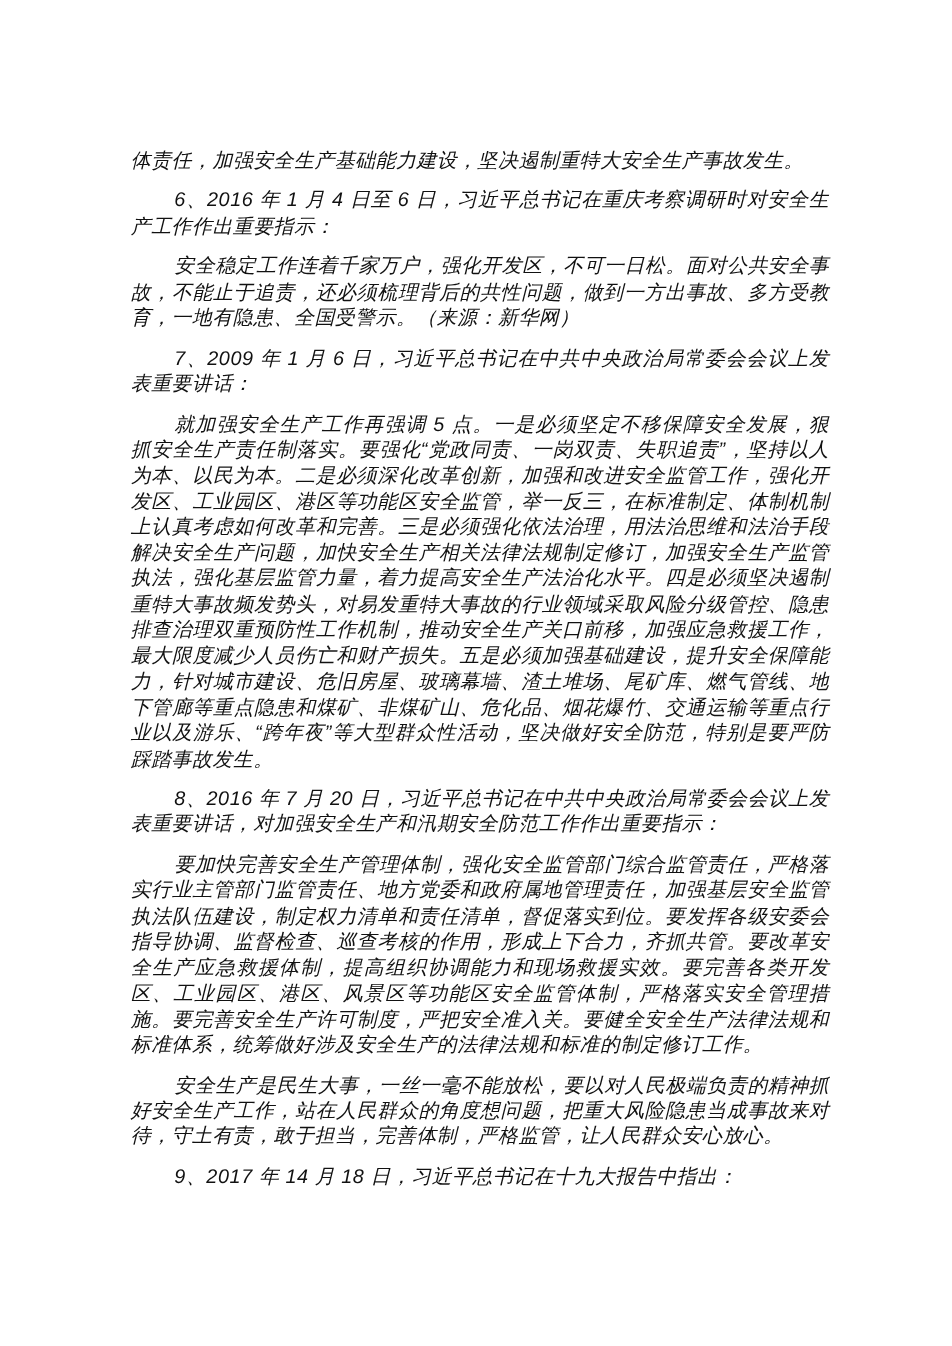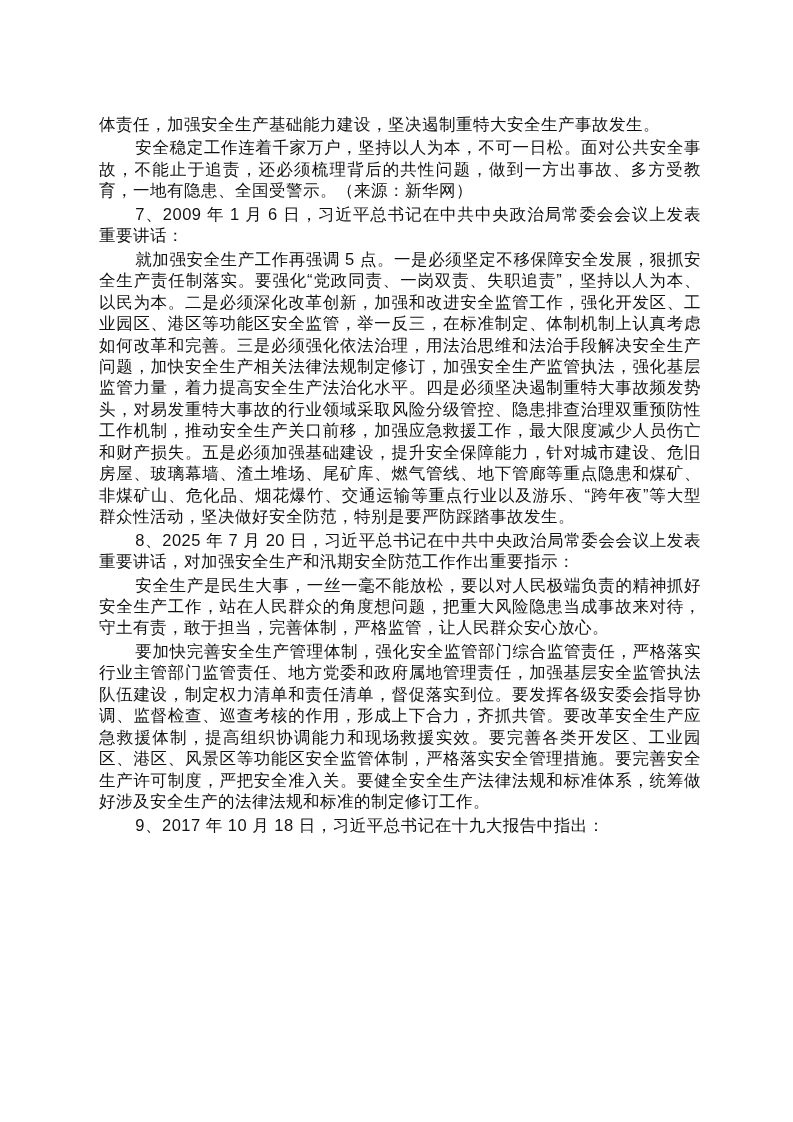--- a/index.html
+++ b/index.html
@@ -21,34 +21,36 @@
     top: 112px;
     width: 606px;
     color: #111111;
     font-size: 16.5px;
     line-height: 21.45px;
     text-align: justify;
     text-justify: inter-ideograph;
     letter-spacing: 0.5px;
   }
   .para {
-    margin: 2px;
+    margin: 12px;
     padding: 0;
+    font-style: italic;
   }
   .para.indent {
     text-indent: 2.2em;
   }
 </style>
 </head>
 <body>
 
 <div class="page">
   <div class="text-block">
     <p class="para">体责任，加强安全生产基础能力建设，坚决遏制重特大安全生产事故发生。</p>
-    <p class="para indent">安全稳定工作连着千家万户，坚持以人为本，不可一日松。面对公共安全事故，不能止于追责，还必须梳理背后的共性问题，做到一方出事故、多方受教育，一地有隐患、全国受警示。（来源：新华网）</p>
+    <p class="para indent">6、2016 年 1 月 4 日至 6 日，习近平总书记在重庆考察调研时对安全生产工作作出重要指示：</p>
+    <p class="para indent">安全稳定工作连着千家万户，强化开发区，不可一日松。面对公共安全事故，不能止于追责，还必须梳理背后的共性问题，做到一方出事故、多方受教育，一地有隐患、全国受警示。（来源：新华网）</p>
     <p class="para indent">7、2009 年 1 月 6 日，习近平总书记在中共中央政治局常委会会议上发表重要讲话：</p>
     <p class="para indent">就加强安全生产工作再强调 5 点。一是必须坚定不移保障安全发展，狠抓安全生产责任制落实。要强化“党政同责、一岗双责、失职追责”，坚持以人为本、以民为本。二是必须深化改革创新，加强和改进安全监管工作，强化开发区、工业园区、港区等功能区安全监管，举一反三，在标准制定、体制机制上认真考虑如何改革和完善。三是必须强化依法治理，用法治思维和法治手段解决安全生产问题，加快安全生产相关法律法规制定修订，加强安全生产监管执法，强化基层监管力量，着力提高安全生产法治化水平。四是必须坚决遏制重特大事故频发势头，对易发重特大事故的行业领域采取风险分级管控、隐患排查治理双重预防性工作机制，推动安全生产关口前移，加强应急救援工作，最大限度减少人员伤亡和财产损失。五是必须加强基础建设，提升安全保障能力，针对城市建设、危旧房屋、玻璃幕墙、渣土堆场、尾矿库、燃气管线、地下管廊等重点隐患和煤矿、非煤矿山、危化品、烟花爆竹、交通运输等重点行业以及游乐、“跨年夜”等大型群众性活动，坚决做好安全防范，特别是要严防踩踏事故发生。</p>
-    <p class="para indent">8、2025 年 7 月 20 日，习近平总书记在中共中央政治局常委会会议上发表重要讲话，对加强安全生产和汛期安全防范工作作出重要指示：</p>
+    <p class="para indent">8、2016 年 7 月 20 日，习近平总书记在中共中央政治局常委会会议上发表重要讲话，对加强安全生产和汛期安全防范工作作出重要指示：</p>
+    <p class="para indent">要加快完善安全生产管理体制，强化安全监管部门综合监管责任，严格落实行业主管部门监管责任、地方党委和政府属地管理责任，加强基层安全监管执法队伍建设，制定权力清单和责任清单，督促落实到位。要发挥各级安委会指导协调、监督检查、巡查考核的作用，形成上下合力，齐抓共管。要改革安全生产应急救援体制，提高组织协调能力和现场救援实效。要完善各类开发区、工业园区、港区、风景区等功能区安全监管体制，严格落实安全管理措施。要完善安全生产许可制度，严把安全准入关。要健全安全生产法律法规和标准体系，统筹做好涉及安全生产的法律法规和标准的制定修订工作。</p>
     <p class="para indent">安全生产是民生大事，一丝一毫不能放松，要以对人民极端负责的精神抓好安全生产工作，站在人民群众的角度想问题，把重大风险隐患当成事故来对待，守土有责，敢于担当，完善体制，严格监管，让人民群众安心放心。</p>
-    <p class="para indent">要加快完善安全生产管理体制，强化安全监管部门综合监管责任，严格落实行业主管部门监管责任、地方党委和政府属地管理责任，加强基层安全监管执法队伍建设，制定权力清单和责任清单，督促落实到位。要发挥各级安委会指导协调、监督检查、巡查考核的作用，形成上下合力，齐抓共管。要改革安全生产应急救援体制，提高组织协调能力和现场救援实效。要完善各类开发区、工业园区、港区、风景区等功能区安全监管体制，严格落实安全管理措施。要完善安全生产许可制度，严把安全准入关。要健全安全生产法律法规和标准体系，统筹做好涉及安全生产的法律法规和标准的制定修订工作。</p>
-    <p class="para indent">9、2017 年 10 月 18 日，习近平总书记在十九大报告中指出：</p>
+    <p class="para indent">9、2017 年 14 月 18 日，习近平总书记在十九大报告中指出：</p>
   </div>
 </div>
 
 </body></html>

